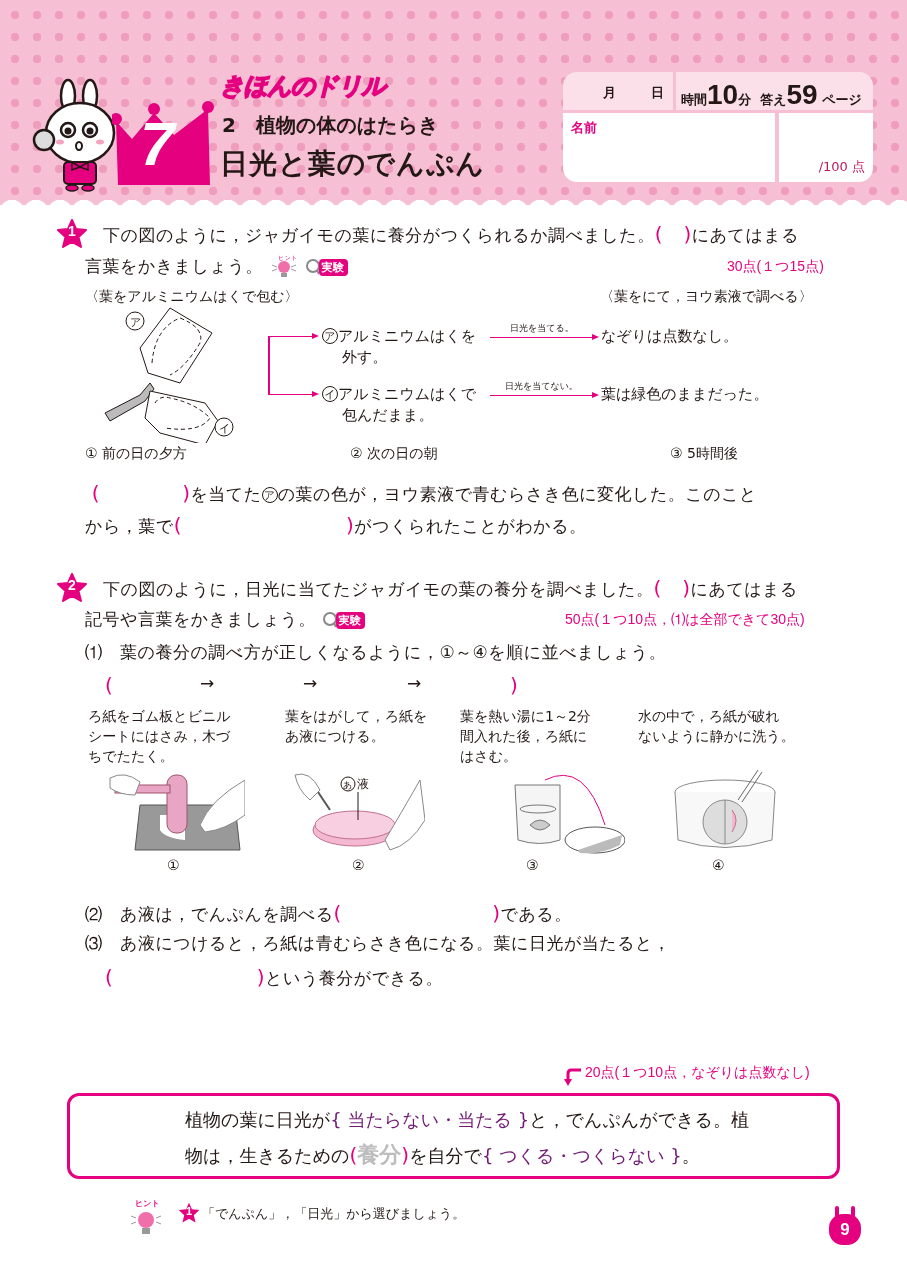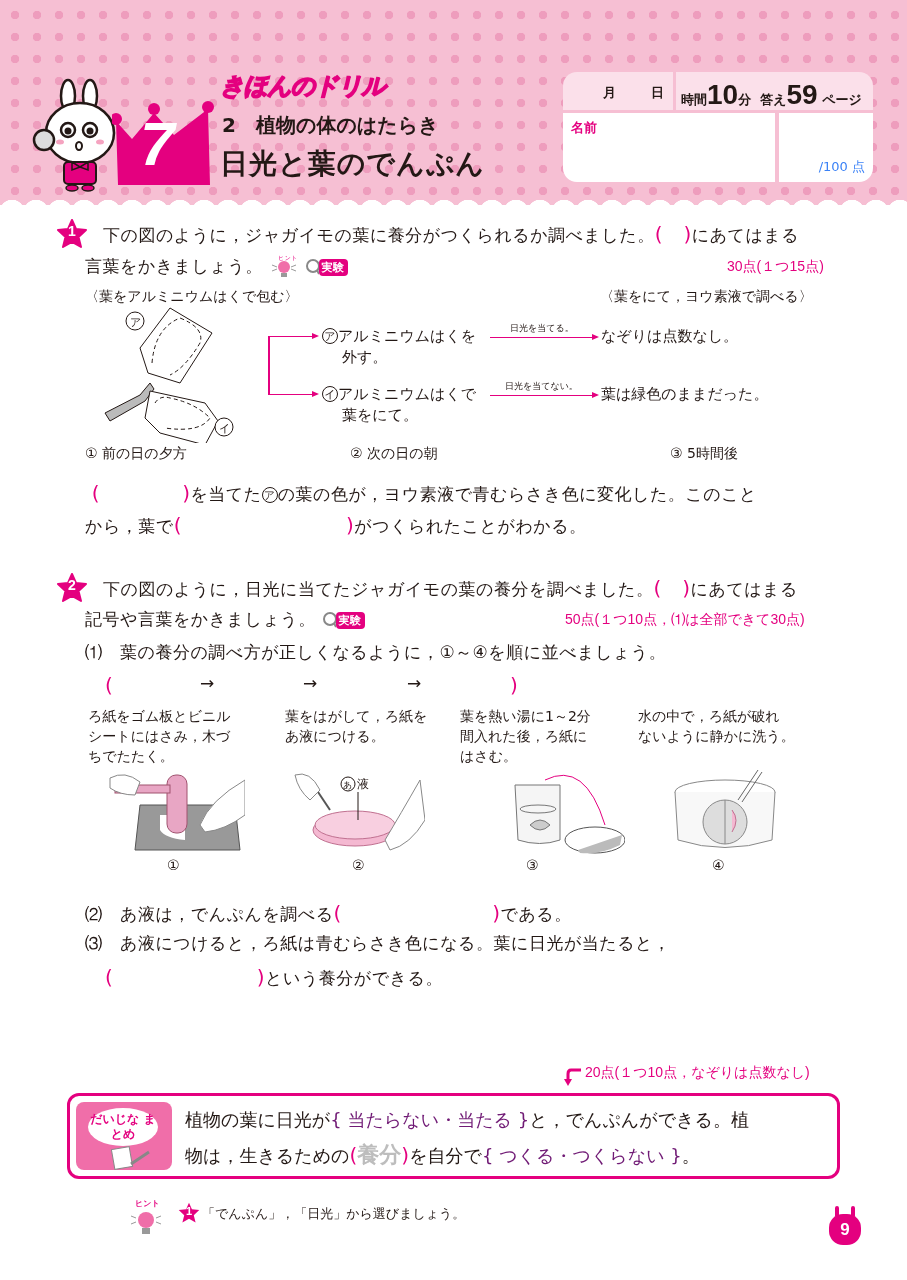--- a/index.html
+++ b/index.html
@@ -22,21 +22,21 @@
   .info-top { position: absolute; left: 0; top: 0; width: 310px; height: 38px; background: #fbe0ea; border-radius: 14px 14px 0 0; }
   .info-date { position: absolute; left: 0; top: 0; width: 108px; height: 38px; font-size: 13px; font-weight: bold; }
   .info-sep { position: absolute; left: 110px; top: 0; width: 3px; height: 38px; background: #f6bfd3; }
   .info-month { position: absolute; left: 40px; top: 12px; }
   .info-day { position: absolute; left: 88px; top: 12px; }
   .info-time { position: absolute; left: 118px; top: 7px; font-size: 13px; font-weight: bold; white-space: nowrap; }
   .info-time .big { font-size: 28px; font-family: "Liberation Sans", sans-serif; }
   .info-name { position: absolute; left: 0; top: 41px; width: 212px; height: 69px; background: #fff; border-radius: 0 0 0 14px; }
   .info-name-label { position: absolute; left: 8px; top: 6px; font-size: 13px; color: #e4007f; font-weight: bold; }
   .info-score { position: absolute; left: 216px; top: 41px; width: 94px; height: 69px; background: #fff; border-radius: 0 0 14px 0; }
-  .info-score-label { position: absolute; right: 8px; bottom: 6px; font-size: 13px; color: #3b82f6; }
+  .info-score-label { position: absolute; right: 8px; bottom: 6px; font-size: 13px; color: #be185d; }
 
   .qmark { position: absolute; width: 30px; height: 30px; }
   .qmark span { position: absolute; left: 0; top: 4px; width: 30px; text-align: center; color: #fff; font-weight: bold; font-size: 14px; font-family: "Liberation Sans", sans-serif; }
   .txt { position: absolute; font-size: 17px; white-space: nowrap; letter-spacing: 0.5px; }
   .txt-sm { position: absolute; font-size: 14px; white-space: nowrap; }
   .pink { color: #701a75; }
   .score { position: absolute; font-size: 14px; color: #e4007f; white-space: nowrap; font-family: "Liberation Sans", sans-serif; }
   .paren { color: #e4007f; font-size: 20px; }
   .tag-exp { display: inline-block; background: #e4007f; color: #fff; font-size: 11px; font-weight: bold; padding: 1px 3px; border-radius: 4px; vertical-align: middle; }
   .hint-bulb { display: inline-block; vertical-align: middle; }
@@ -156,21 +156,21 @@
 </div>
 <div class="txt-sm" style="left:342px;top:348px;font-size:15px;">外す。</div>
 <div class="tiny" style="left:510px;top:322px;">日光を当てる。</div>
 <div class="arrow-line" style="left:490px;top:337px;width:103px;"></div>
 <div class="arrow-head" style="left:592px;top:334px;"></div>
 <div class="txt-sm" style="left:601px;top:327px;font-size:15px;">なぞりは点数なし。</div>
 
 <div class="txt-sm" style="left:322px;top:385px;font-size:15px;">
   <span class="circ">イ</span><span>アルミニウムはくで</span>
 </div>
-<div class="txt-sm" style="left:342px;top:406px;font-size:15px;">葉をにて。</div>
+<div class="txt-sm" style="left:342px;top:406px;font-size:15px;">包んだまま。</div>
 <div class="tiny" style="left:505px;top:380px;">日光を当てない。</div>
 <div class="arrow-line" style="left:490px;top:395px;width:103px;"></div>
 <div class="arrow-head" style="left:592px;top:392px;"></div>
 <div class="txt-sm" style="left:601px;top:385px;font-size:15px;">葉は緑色のままだった。</div>
 
 <div class="txt-sm" style="left:85px;top:445px;">① 前の日の夕方</div>
 <div class="txt-sm" style="left:350px;top:445px;">② 次の日の朝</div>
 <div class="txt-sm" style="left:670px;top:445px;">③ 5時間後</div>
 
 <div class="txt" style="left:85px;top:480px;">
@@ -276,27 +276,20 @@
   <span class="paren">(　　　　　　　)</span><span>という養分ができる。</span>
 </div>
 
 <svg style="position:absolute;left:563px;top:1065px;" width="20" height="22" viewBox="0 0 20 22">
   <path d="M18 5 L8 5 Q5 5 5 9 L5 16" fill="none" stroke="#e4007f" stroke-width="3"></path>
     <path d="M1 14 L9 14 L5 21Z" fill="#e4007f"></path>
 </svg>
 <div class="score" style="left:585px;top:1064px;">20点(１つ10点，なぞりは点数なし)</div>
 
 <div class="summary">
-  <div class="summary-badge">
-    <div class="summary-bubble">だいじな まとめ</div>
-    <svg style="position:absolute;left:35px;top:44px;" width="40" height="24" viewBox="0 0 40 24">
-      <rect x="2" y="2" width="18" height="20" fill="#fff" stroke="#888" transform="rotate(-10 11 12)"></rect>
-        <path d="M20 18 L38 6" stroke="#888" stroke-width="3"></path>
-    </svg>
-  </div>
   <div class="summary-line" style="top:12px;">
     <span>植物の葉に日光が</span><span class="pink">{ 当たらない・当たる }</span><span>と，でんぷんができる。植</span>
   </div>
   <div class="summary-line" style="top:44px;">
     <span>物は，生きるための</span><span class="paren">(</span><span class="trace">養分</span><span class="paren">)</span><span>を自分で</span><span class="pink">{ つくる・つくらない }</span><span>。</span>
   </div>
 </div>
 
 <svg style="position:absolute;left:130px;top:1198px;" width="32" height="40" viewBox="0 0 32 40">
   <text x="5" y="8" font-size="8" fill="#e4007f" font-weight="bold">ヒント</text>

